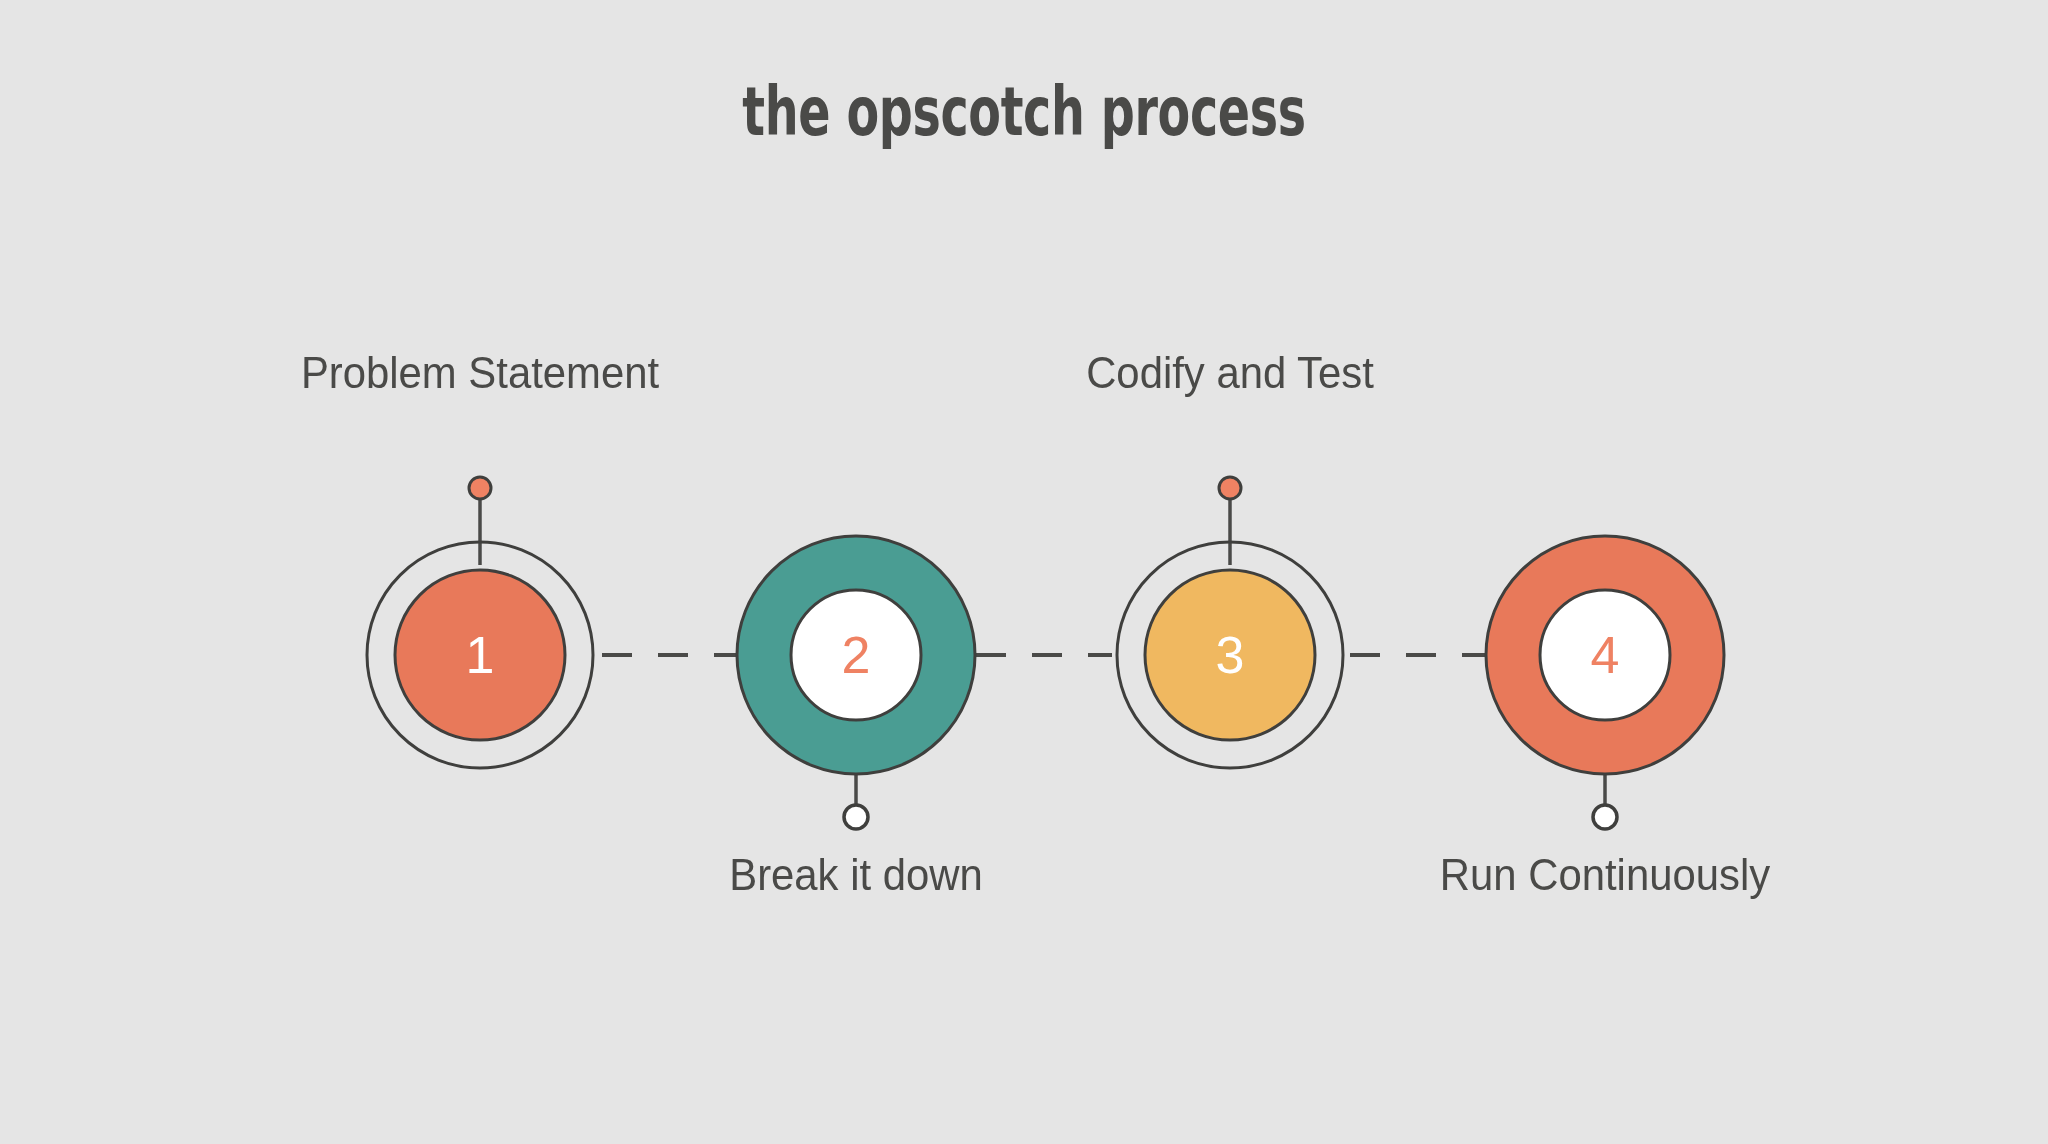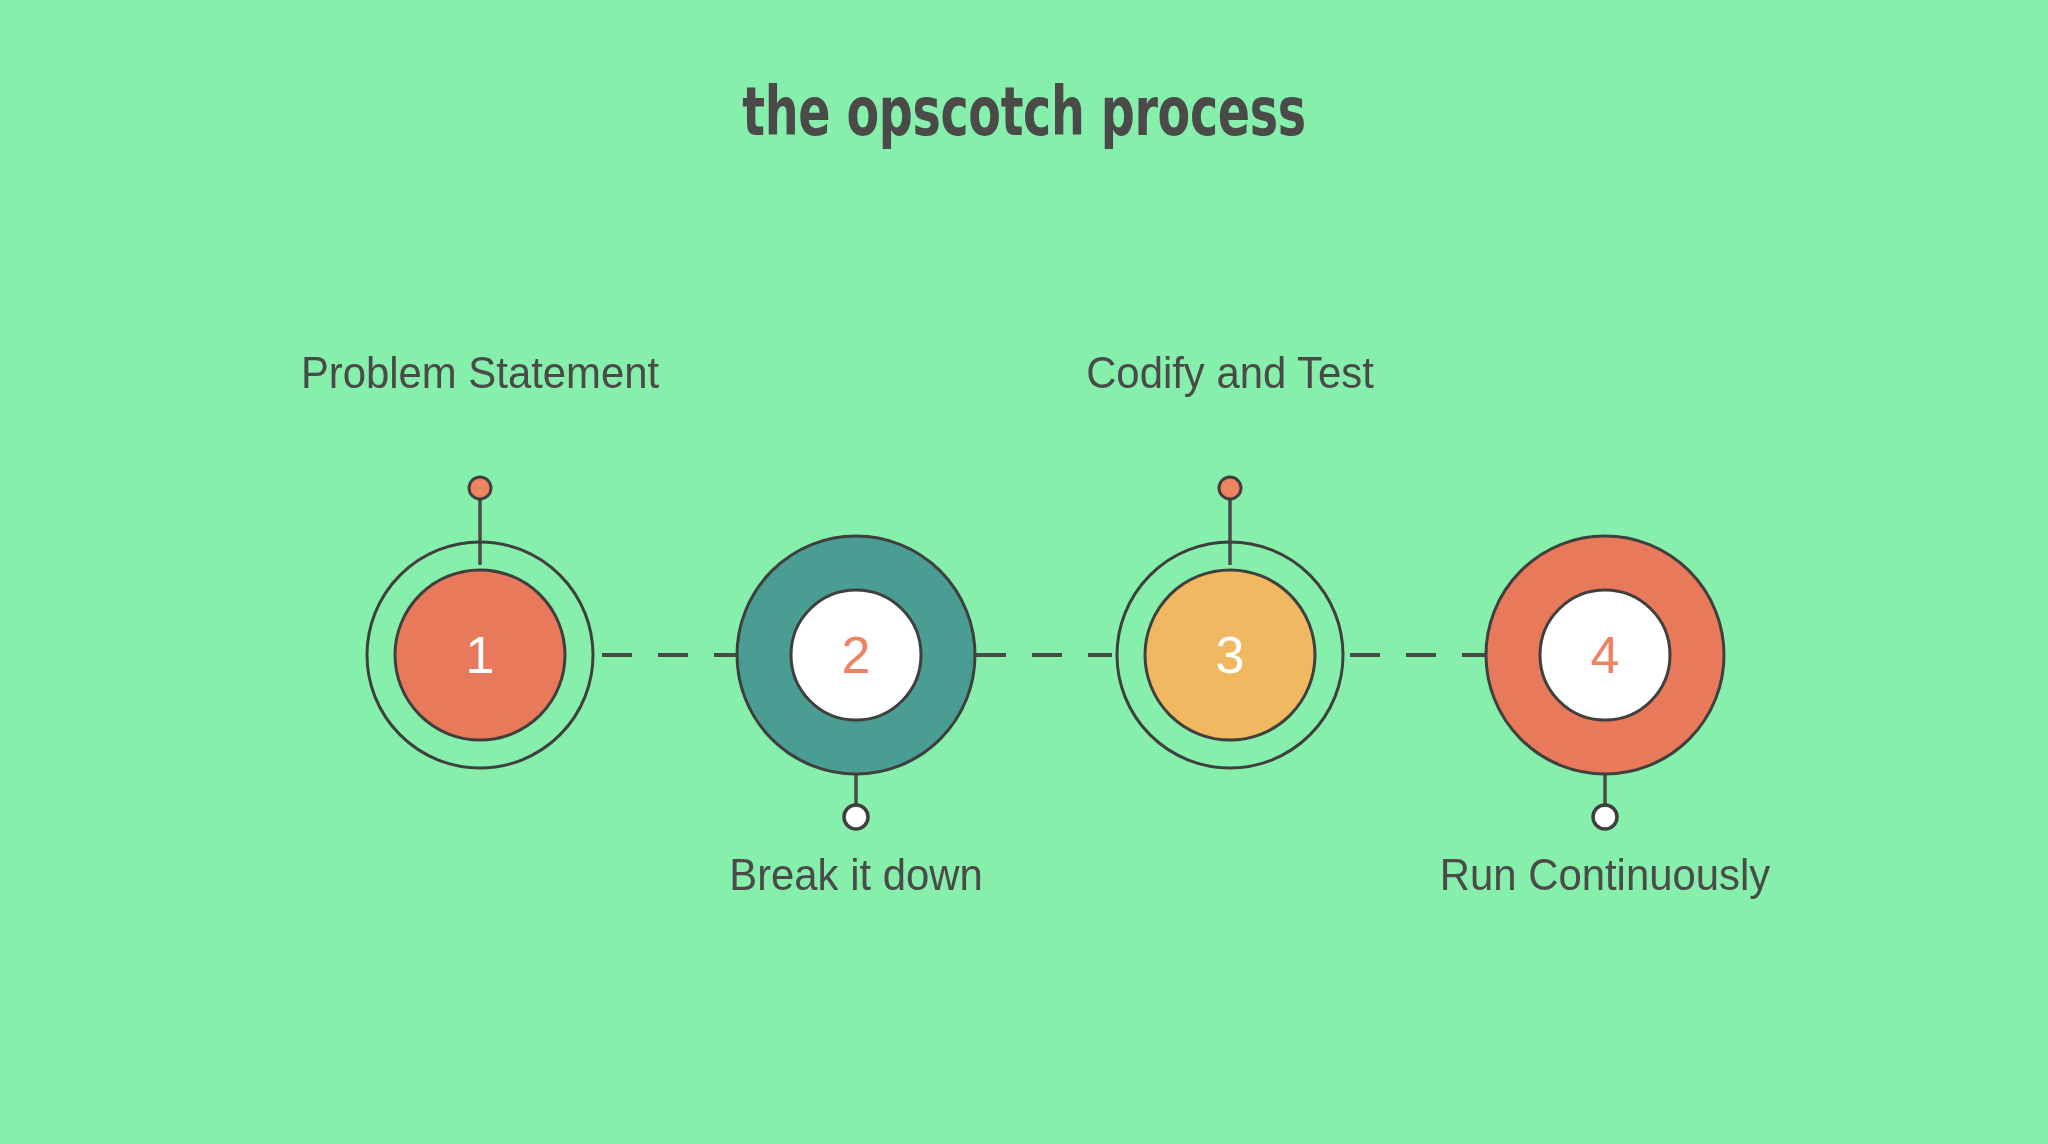--- a/index.html
+++ b/index.html
@@ -11,21 +11,21 @@
     width: 2048px;
     height: 1144px;
     overflow: hidden;
     font-family: "Liberation Sans", sans-serif;
     position: relative;
   }
 
   .canvas {
     position: absolute;
     inset: 0;
-    background: #86efac;
+    background: #e5e5e5;
     text-decoration: underline;
   }
 
   
   .title {
     position: absolute;
     top: 78px;
     left: 0;
     width: 100%;
     text-align: center;

